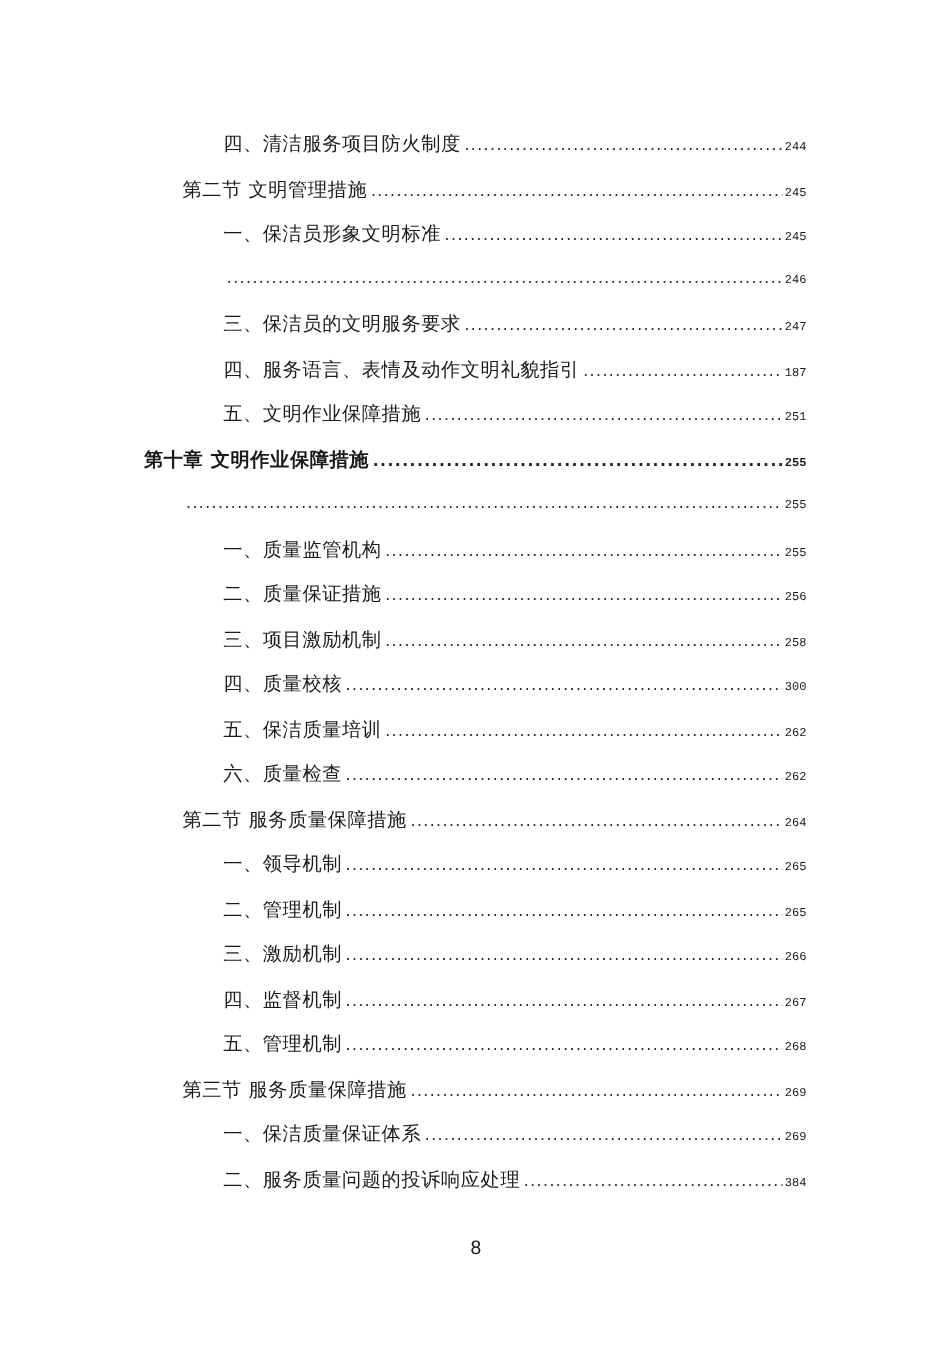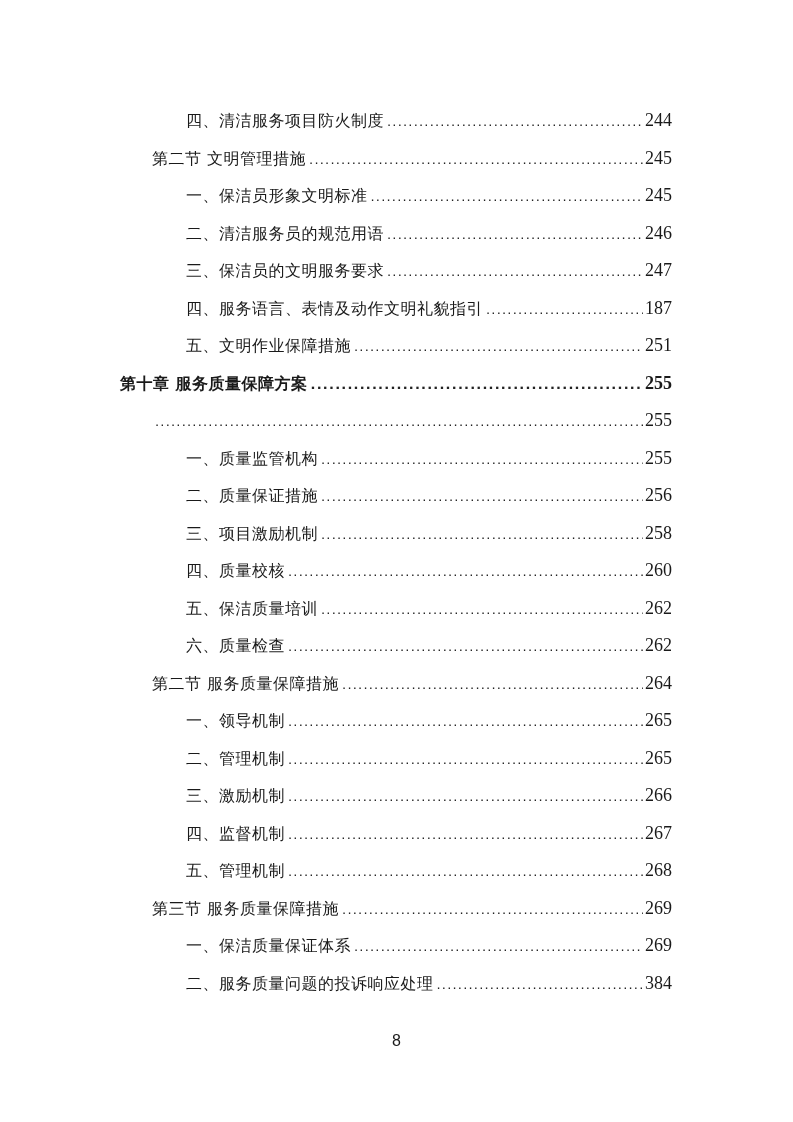--- a/index.html
+++ b/index.html
@@ -51,22 +51,22 @@
       font-size: 13px;
       letter-spacing: 1.2px;
       color: #222;
       white-space: nowrap;
     }
     .toc-leader::before {
       content: "........................................................................................................................................................................................................";
     }
     .toc-page {
       flex: 0 0 auto;
-      font-family: Liberation Serif, serif;
-      font-size: 18px;
+      font-family: Liberation Mono, monospace;
+      font-size: 10px;
     }
     .page-number {
       position: absolute;
       left: 0;
       width: 793px;
       top: 1032px;
       text-align: center;
       font-family: "Liberation Sans", sans-serif;
       font-size: 16px;
       color: #1a1a1a;
@@ -90,21 +90,20 @@
       <span class="toc-page">245</span>
     </div>
 
     <div class="toc-row level-3" style="top:75px">
       <span class="toc-title">一、保洁员形象文明标准</span>
       <span class="toc-leader"></span>
       <span class="toc-page">245</span>
     </div>
 
     <div class="toc-row level-3" style="top:112.5px">
-      <span class="toc-title">二、清洁服务员的规范用语</span>
       <span class="toc-leader"></span>
       <span class="toc-page">246</span>
     </div>
 
     <div class="toc-row level-3" style="top:150px">
       <span class="toc-title">三、保洁员的文明服务要求</span>
       <span class="toc-leader"></span>
       <span class="toc-page">247</span>
     </div>
 
@@ -114,21 +113,21 @@
       <span class="toc-page">187</span>
     </div>
 
     <div class="toc-row level-3" style="top:225px">
       <span class="toc-title">五、文明作业保障措施</span>
       <span class="toc-leader"></span>
       <span class="toc-page">251</span>
     </div>
 
     <div class="toc-row level-1" style="top:262.5px">
-      <span class="toc-title">第十章  服务质量保障方案</span>
+      <span class="toc-title">第十章  文明作业保障措施</span>
       <span class="toc-leader"></span>
       <span class="toc-page">255</span>
     </div>
 
     <div class="toc-row level-2" style="top:300px">
       <span class="toc-leader"></span>
       <span class="toc-page">255</span>
     </div>
 
     <div class="toc-row level-3" style="top:337.5px">
@@ -145,21 +144,21 @@
 
     <div class="toc-row level-3" style="top:412.5px">
       <span class="toc-title">三、项目激励机制</span>
       <span class="toc-leader"></span>
       <span class="toc-page">258</span>
     </div>
 
     <div class="toc-row level-3" style="top:450px">
       <span class="toc-title">四、质量校核</span>
       <span class="toc-leader"></span>
-      <span class="toc-page">260</span>
+      <span class="toc-page">300</span>
     </div>
 
     <div class="toc-row level-3" style="top:487.5px">
       <span class="toc-title">五、保洁质量培训</span>
       <span class="toc-leader"></span>
       <span class="toc-page">262</span>
     </div>
 
     <div class="toc-row level-3" style="top:525px">
       <span class="toc-title">六、质量检查</span>

